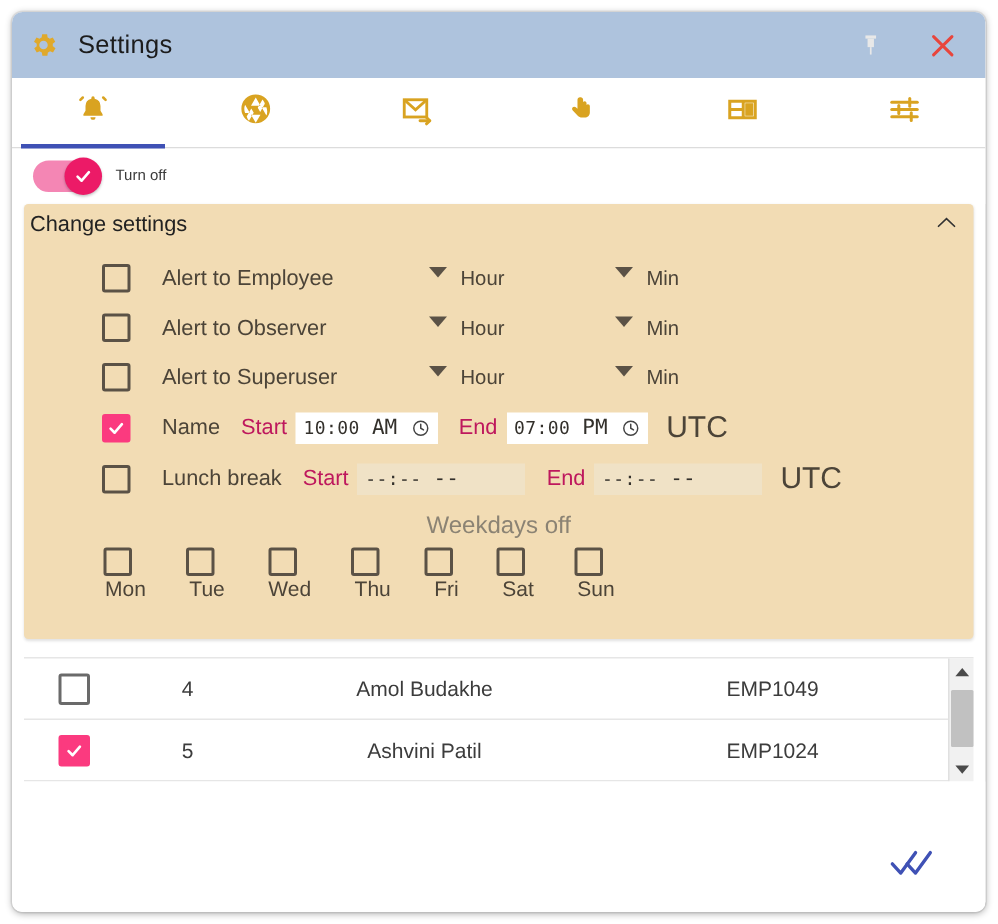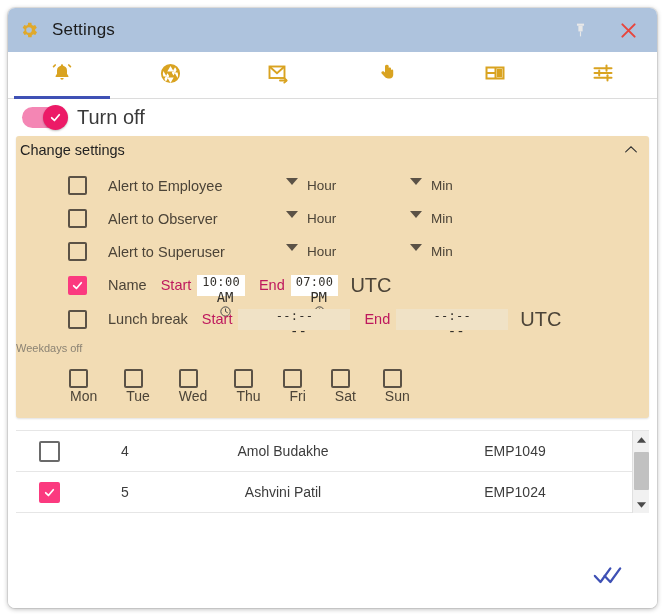--- a/index.html
+++ b/index.html
@@ -91,21 +91,21 @@
     position: absolute;
     right: -2px; top: -2px;
     width: 25px; height: 25px;
     border-radius: 50%;
     background: #ec1a67;
     display: flex; align-items: center; justify-content: center;
     box-shadow: 0 1px 2px rgba(0,0,0,.25);
   }
   #toggle-label {
     margin-left: 11px;
-    font-size: 20px;
+    font-size: 10px;
     color: #3a3a3a;
   }
 
   
   #panel {
     margin: 0 8px;
     background: #f2dcb4;
     border-radius: 3px;
     flex: none;
     box-shadow: 0 1px 2px rgba(0,0,0,.12);
@@ -113,21 +113,21 @@
   #panel-header {
     height: 27px;
     display: flex;
     align-items: center;
     padding: 0 10px 0 4px;
     font-size: 14.5px;
     color: #222;
     cursor: pointer;
   }
   #panel-header .ph-title { flex: 1; }
-  #panel-body { padding: 6px 0 16px 0; }
+  #panel-body { padding: 6px 0 28px 0; }
 
   .alert-row {
     height: 33px;
     display: flex;
     align-items: center;
     padding-left: 52px;
   }
   .cb {
     width: 19px; height: 19px;
     border: 2px solid #5b5246;
@@ -184,43 +184,43 @@
     margin-left: 14px;
     margin-right: 6px;
   }
   .time-box {
     background: #ffffff;
     height: 21px;
     display: flex;
     align-items: center;
     padding: 0 5px;
     cursor: text;
-    flex-direction: column;
   }
   .time-box.disabled { background: #f0e2c6; }
   .time-box .digits {
     font-family: "DejaVu Sans Mono", monospace;
     font-size: 12px;
     color: #33302b;
     letter-spacing: .3px;
   }
   .time-box .mer {
     font-family: "DejaVu Sans Mono", monospace;
     font-size: 14px;
     color: #33302b;
     margin-left: 8px;
     text-align: center;
   }
   .time-box .clk { margin-left: 9px; display:flex; align-items:center; }
   .utc { font-size: 20px; color: #4c4438; margin-left: 12px; }
 
   #weekdays-title {
-    font-size: 11px;
+    text-align: center;
+    font-size: 16px;
     color: #8b8374;
-    margin: 6px 0 16px 0;
+    margin: 6px 0 6px 0;
   }
   #weekdays {
     display: flex;
     align-items: center;
     padding: 0 0 0 44px;
     height: 32px;
   }
   .wd { display: flex; align-items: center; margin-right: 19px; flex-direction: column; }
   .wd .wd-label {
     margin-left: 10px;

